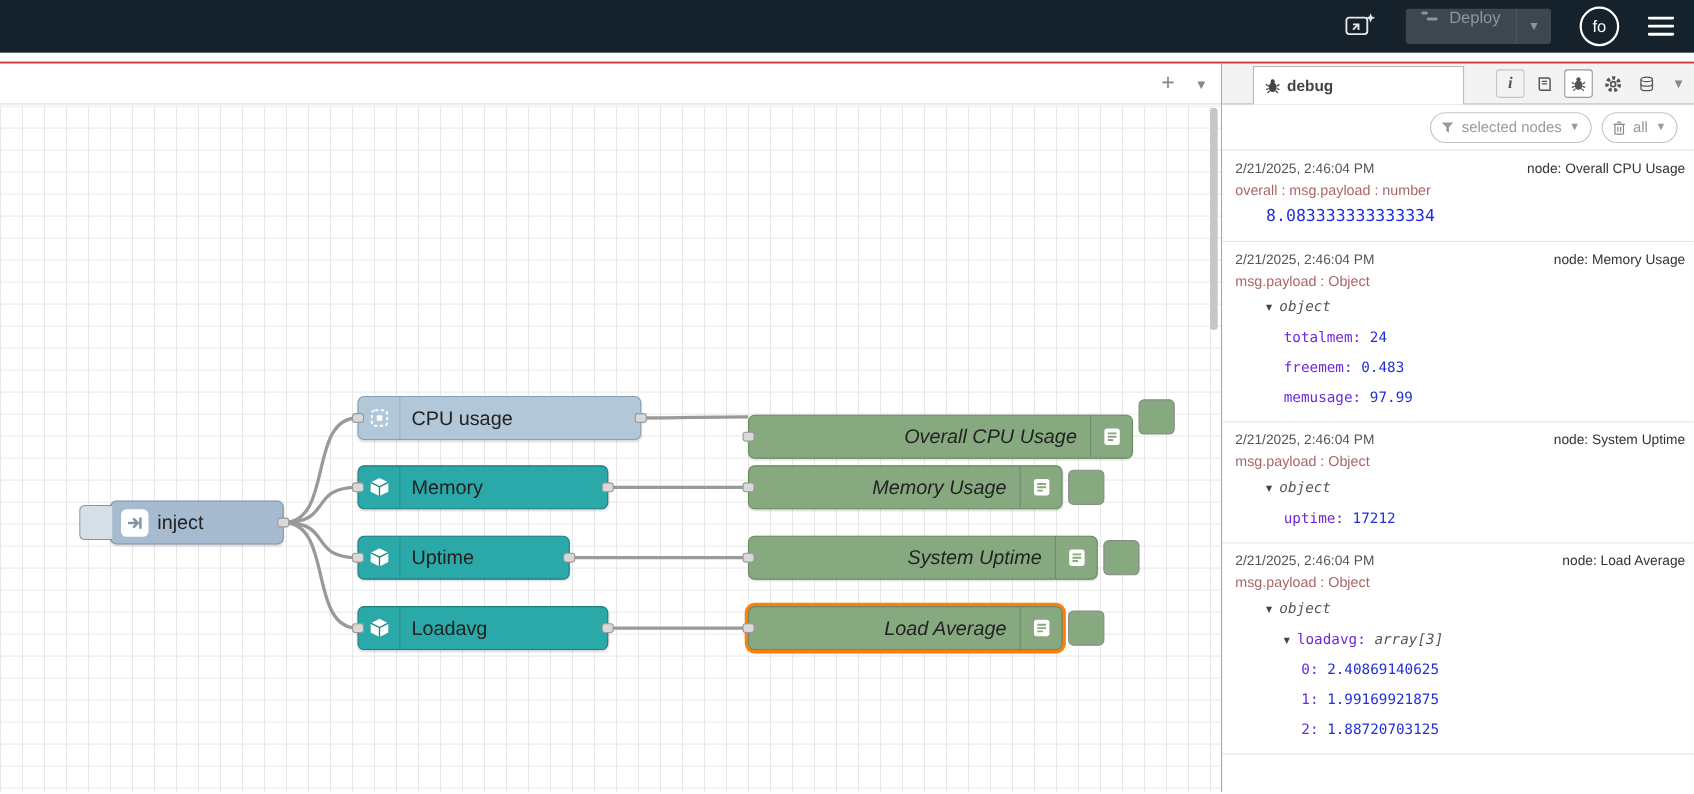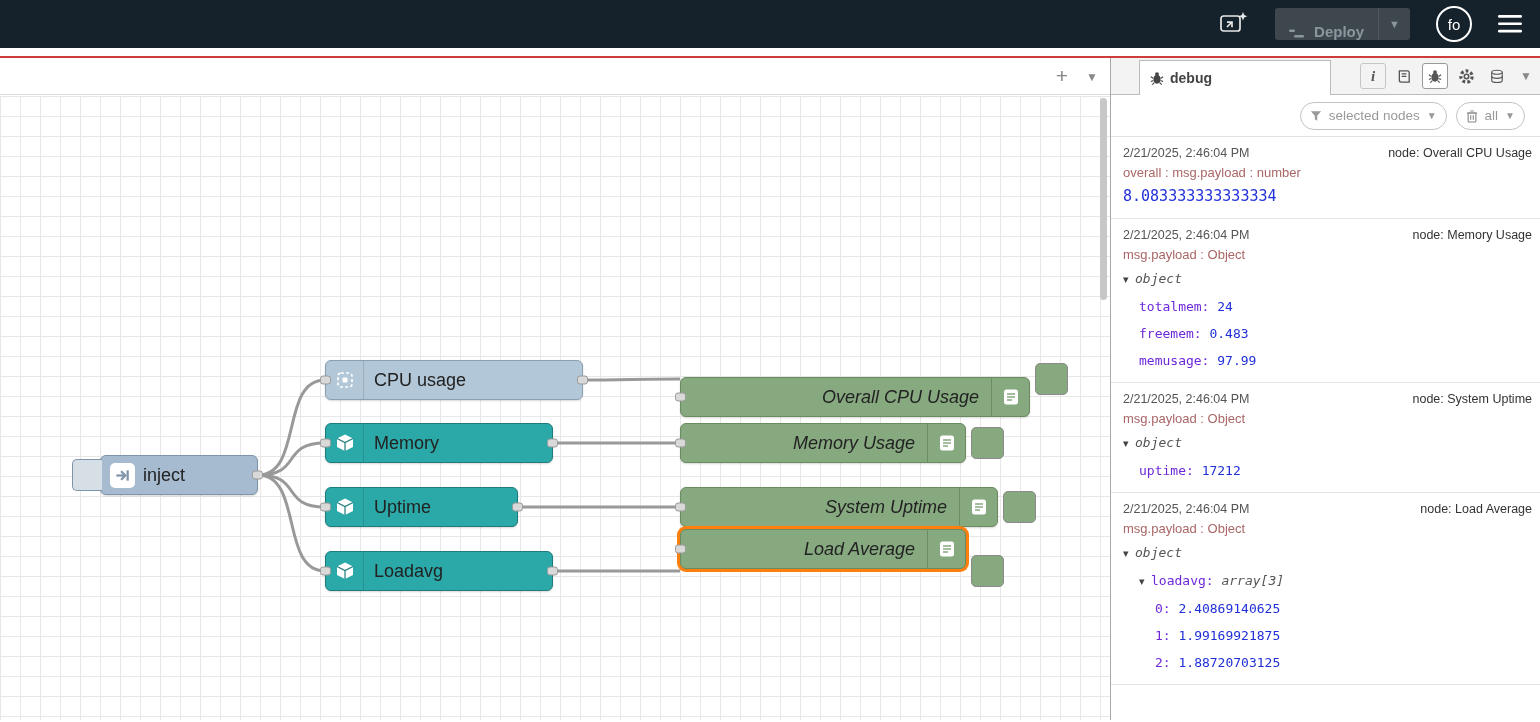--- a/index.html
+++ b/index.html
@@ -4,21 +4,21 @@
 <style>
   * { margin:0; padding:0; box-sizing:border-box; }
   html,body { width:1540px; height:722px; overflow:hidden; background:#fff;
               font-family:"Liberation Sans", sans-serif; }
 
   
   .header { height:48px; background:#16222b; display:flex; align-items:center; justify-content:flex-end; padding-right:18px; }
   .header-right { display:flex; align-items:center; gap:26px; }
   .hbtn { background:none; border:none; cursor:pointer; display:flex; align-items:center; }
   .deploy { display:flex; align-items:stretch; background:#3f474e; border-radius:3px; height:32px; color:#8b959c; overflow:hidden; }
-  .deploy-main { display:flex; align-items:flex-end; gap:9px; padding:0 14px; font-size:15px;font-weight:bold; }
+  .deploy-main { display:flex; align-items:flex-start; gap:9px; padding:0 14px; font-size:15px; }
   .deploy-caret { display:flex; align-items:center; padding:0 10px; border-left:1px solid #4e575e; color:#8b959c; font-size:11px; }
   .avatar { width:36px; height:36px; border:2px solid #fff; border-radius:50%; color:#fff;
             display:flex; align-items:center; justify-content:center; font-size:15px; }
 
   
   .accent-strip { height:10px; background:#fff; border-bottom:2px solid #cf3c3c; }
 
   
   .main { display:flex; height:662px; }
 
@@ -84,21 +84,21 @@
   .fbtn .fcaret { font-size:10px; color:#999; }
 
   
   .dmsg-list { flex:1; overflow:hidden; }
   .dmsg { padding:6px 8px 8px 12px; border-bottom:1px solid #e4e4e4; cursor:pointer; }
   .dmsg-meta { display:flex; justify-content:space-between; font-size:12.5px; line-height:20px; }
   .dmsg-date { color:#555; }
   .dmsg-node { color:#333; }
   .dmsg-topic { font-size:13px; line-height:20px; color:#a66; }
   .dmsg-body { font-family:"DejaVu Sans Mono", monospace; font-size:13px; }
-  .dline { line-height:27px; white-space:nowrap; }
+  .dline { line-height:27px; white-space:nowrap;margin-left:28px; }
   .dline:only-child .dnum { font-size:15px; }
   .caret { display:inline-block; width:12px; color:#444; font-size:11px; font-family:"Liberation Sans",sans-serif; }
   .obj   { font-style:italic; color:#555; }
   .dkey  { color:#6d28d9; }
   .dnum  { color:#2030d8; }
   .dmeta { font-style:italic; color:#555; }
 </style>
 </head>
 <body>
 
@@ -247,21 +247,21 @@
         <span class="nlabel lbl-debug">System Uptime</span>
         <div class="nicon nicon-right">
           <svg width="20" height="20" viewBox="0 0 20 20">
             <rect x="3" y="2.5" width="14" height="15" rx="2.5" fill="#fff"></rect>
             <path d="M6 7 h8 M6 10 h8 M6 13 h5" stroke="#87a980" stroke-width="1.7"></path>
           </svg>
         </div>
       </div>
       <button class="dtoggle" style="left:1003px;top:395px"></button>
 
-      <div class="node n-debug selected" style="left:680px;top:433px;width:286px">
+      <div class="node n-debug selected" style="left:680px;top:455px;width:286px">
         <span class="port in"></span>
         <span class="nlabel lbl-debug">Load Average</span>
         <div class="nicon nicon-right">
           <svg width="20" height="20" viewBox="0 0 20 20">
             <rect x="3" y="2.5" width="14" height="15" rx="2.5" fill="#fff"></rect>
             <path d="M6 7 h8 M6 10 h8 M6 13 h5" stroke="#87a980" stroke-width="1.7"></path>
           </svg>
         </div>
       </div>
       <button class="dtoggle" style="left:971px;top:459px"></button>

